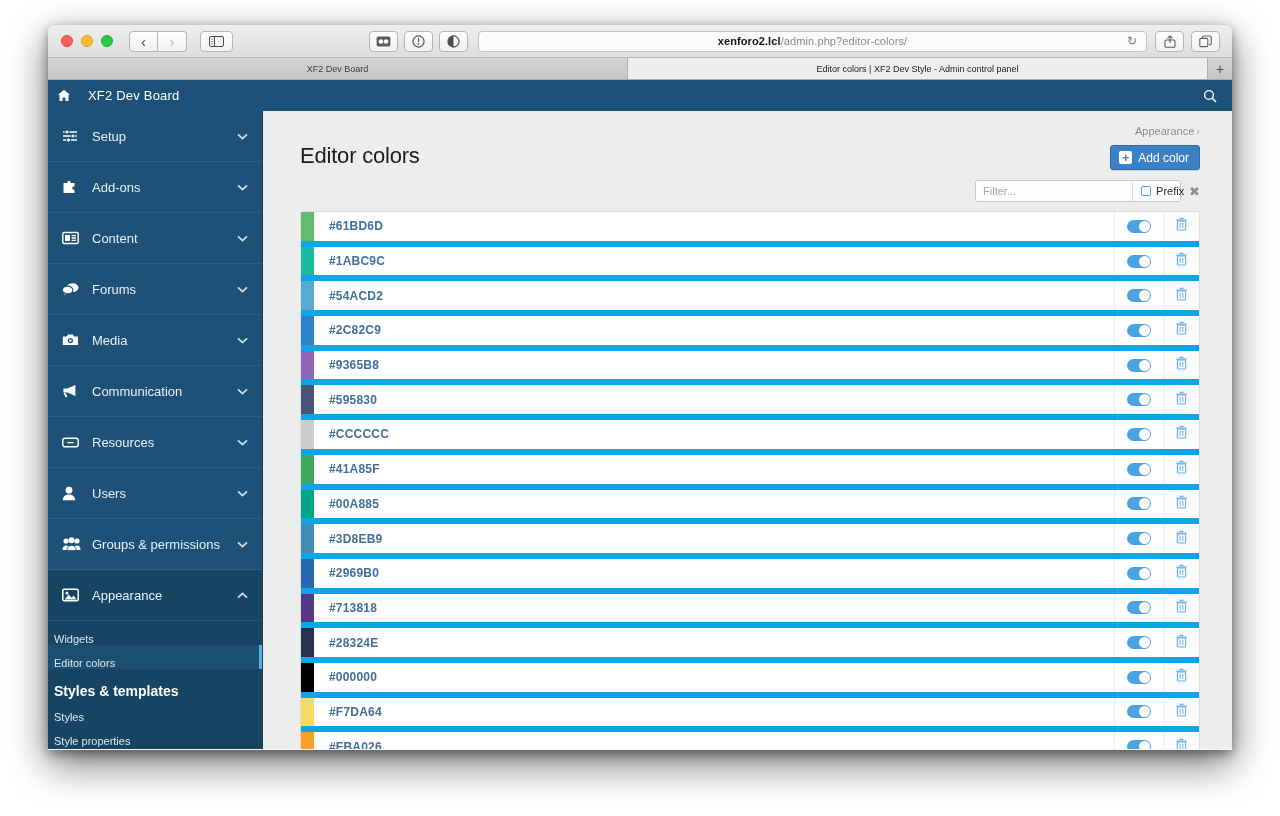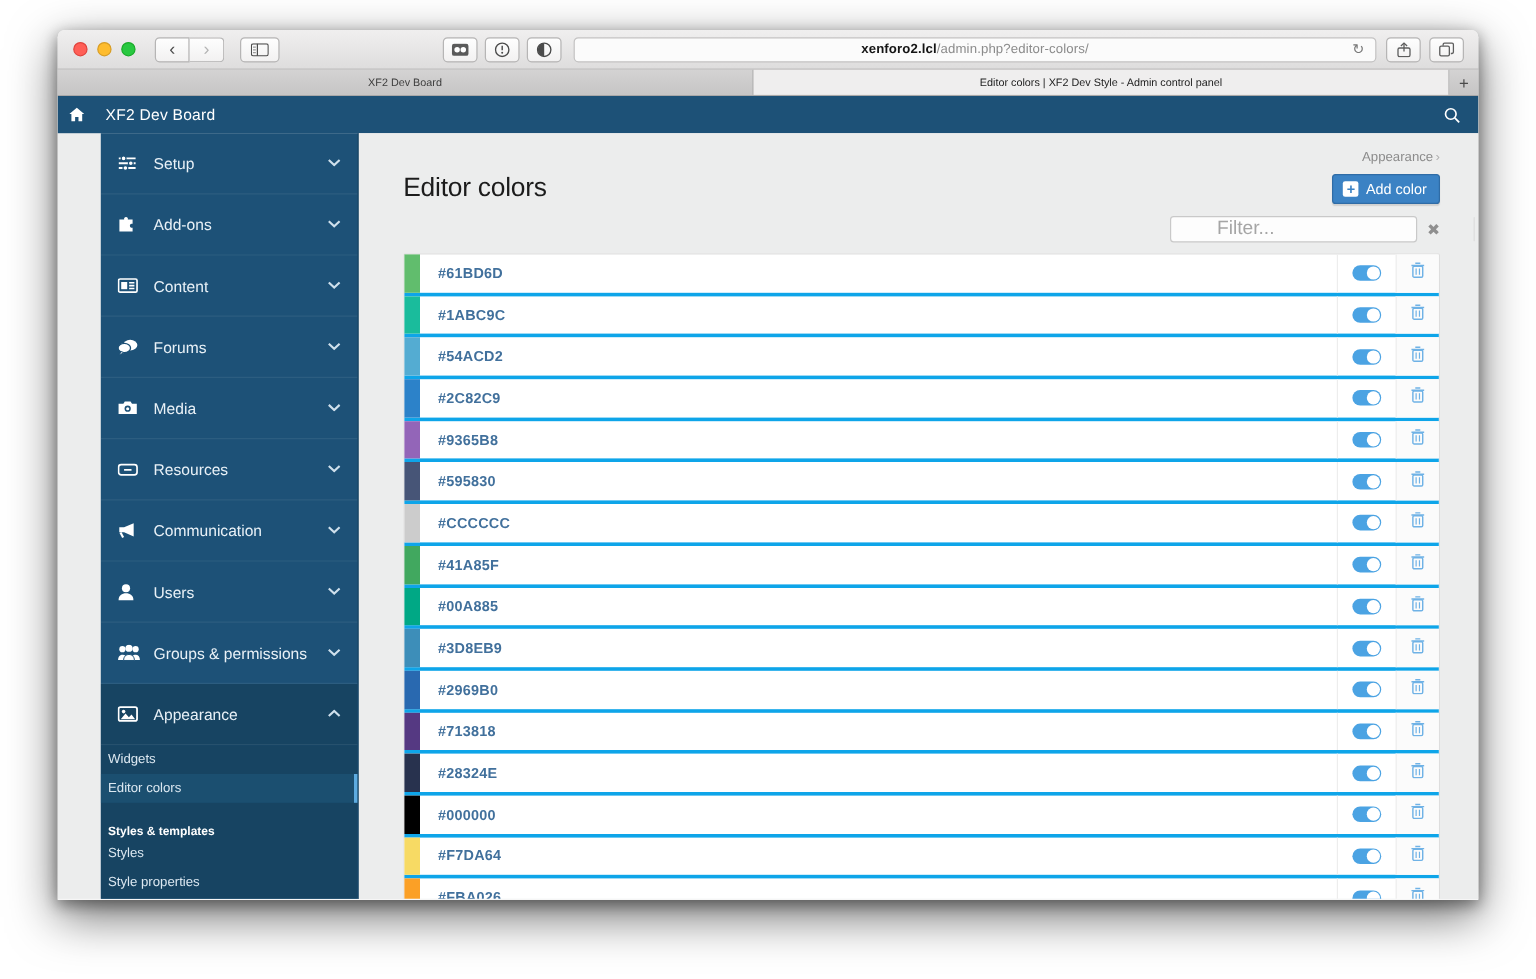--- a/index.html
+++ b/index.html
@@ -104,21 +104,21 @@
   .admin-home {
     width: 32px; display:flex; align-items:center; justify-content:center;
     font-size: 13px; color:#ffffff;
   }
   .admin-title { font-size: 13px; font-weight:400; color:#ffffff; margin-left: 8px; letter-spacing:0.2px; }
   .admin-search {
     margin-left:auto; width: 44px; height:31px;
     display:flex; align-items:center; justify-content:center;
   }
 
-  .body-row { display:flex; flex: 1 1 auto; min-height:0;padding-left:36px; }
+  .body-row { display:flex; flex: 1 1 auto; min-height:0; }
 
   
   .nav {
     width: 215px; flex: 0 0 215px;
     background:#1d5177;
     position: relative; overflow:hidden;
     border-right: 1px solid #15405e;
   }
   .nav-watermark {
     position:absolute; right:-6px; bottom:6px;
@@ -132,32 +132,32 @@
     color:#e9f1f7; font-size: 13px;
     position:relative; z-index:2;
   }
   .nav-item .ic { width: 24px; display:flex; align-items:center; color:#ffffff; }
   .nav-item .lbl { margin-left:6px; }
   .nav-item .chev { margin-left:auto; font-size:11px; color:#cfe0ec; }
   .nav-item.open { background:#174462; }
 
   .sub { background:#174462; position:relative; z-index:2; padding-bottom:2px; }
   .sub-item {
-    height: 24px; display:flex; align-items:center;
+    height: 24px; display:flex; align-items:flex-end;
     padding-left: 6px; margin-left: 0;
     color:#dce8f1; font-size: 11px;
     position:relative;
   }
   .sub-item.active { background:#1b4f70; }
   .sub-item.active::after {
     content:""; position:absolute; right:0; top:0; bottom:0; width:3px; background:#5dabe0;
   }
   .sub-head {
     height: 22px; display:flex; align-items:flex-end;
-    padding-left:6px; color:#ffffff; font-size: 10px; font-weight:700;
+    padding-left:6px; color:#ffffff; font-size: 14px; font-weight:700;
     margin-top: 8px;
   }
 
   
   .content {
     flex: 1 1 auto; min-width:0;
     background:#eceded;
     padding: 14px 32px 0 37px;
     position:relative; overflow:hidden;
   }
@@ -182,23 +182,22 @@
 
   .filter-row { display:flex; justify-content:flex-end; align-items:center; margin-top: 10px; }
   .filter-box {
     display:flex; align-items:center;
     height: 22px;
     background:#fdfdfd; border:1px solid #c9c9c9; border-radius:3px;
     width: 206px;
   }
   .filter-input {
     flex:1 1 auto; border:0; outline:0; background:transparent;
-    font-size: 16px; color:#2b2b2b; padding: 0 7px;
+    font-size: 11px; color:#2b2b2b; padding: 0 7px;
     font-family: "Liberation Sans", sans-serif;
-    margin-left: 31px;
   }
   .filter-input::placeholder { color:#a5a5a5; }
   .prefix-wrap {
     display:flex; align-items:center; gap:5px;
     border-left:1px solid #dcdcdc; height:100%;
     padding: 0 8px; font-size: 11px; color:#2b2b2b;
   }
   .cb { width:10px; height:10px; border:1px solid #5ea3d8; border-radius:2px; background:#fff; }
   .filter-clear { margin-left: 8px; color:#8f8f8f; font-size: 13px; }
 
@@ -206,21 +205,21 @@
   .list {
     margin-top: 9px;
     background:#fff;
     border:1px solid #dedede;
     border-bottom:0;
     border-radius: 2px;
   }
   .row {
     display:flex; align-items:stretch;
     height: 34.7px;
-    border-bottom: 3px solid #0ea5e9;
+    border-bottom: 6px solid #0ea5e9;
   }
   .swatch { width: 13px; flex:0 0 13px; }
   .row-label {
     flex: 1 1 auto; display:flex; align-items:center;
     padding-left: 15px;
     font-size: 12px; font-weight:700; color:#41709c;
     letter-spacing:0.2px;
   }
   .cell-toggle, .cell-del {
     display:flex; align-items:center; justify-content:center;
@@ -432,41 +431,41 @@
             <span class="lbl">Media</span>
             <span class="chev">
               <svg width="11" height="7" viewBox="0 0 11 7">
                   <polyline points="1,1.4 5.5,5.6 10,1.4" fill="none" stroke="#cfe0ec" stroke-width="1.8"></polyline>
                 </svg>
             </span>
           </div>
 
           <div class="nav-item">
             <span class="ic">
+              <svg width="17" height="14" viewBox="0 0 17 14">
+                <path d="M1.4 4.4 h4 L13.4 1 v11 L5.4 8.6 h-4 z" fill="#fff"></path>
+                <line x1="2.4" y1="8.8" x2="4.6" y2="13" stroke="#fff" stroke-width="1.8"></line>
+              </svg>
+            </span>
+            <span class="lbl">Communication</span>
+            <span class="chev">
+              <svg width="11" height="7" viewBox="0 0 11 7">
+                  <polyline points="1,1.4 5.5,5.6 10,1.4" fill="none" stroke="#cfe0ec" stroke-width="1.8"></polyline>
+                </svg>
+            </span>
+          </div>
+
+          <div class="nav-item">
+            <span class="ic">
               <svg width="17" height="13" viewBox="0 0 17 13">
                 <rect x="0.8" y="2.2" width="15.4" height="8.6" rx="2.2" fill="none" stroke="#fff" stroke-width="1.4"></rect>
                 <line x1="5.4" y1="6.6" x2="11.6" y2="6.6" stroke="#fff" stroke-width="1.4"></line>
               </svg>
             </span>
             <span class="lbl">Resources</span>
-            <span class="chev">
-              <svg width="11" height="7" viewBox="0 0 11 7">
-                  <polyline points="1,1.4 5.5,5.6 10,1.4" fill="none" stroke="#cfe0ec" stroke-width="1.8"></polyline>
-                </svg>
-            </span>
-          </div>
-
-          <div class="nav-item">
-            <span class="ic">
-              <svg width="17" height="14" viewBox="0 0 17 14">
-                <path d="M1.4 4.4 h4 L13.4 1 v11 L5.4 8.6 h-4 z" fill="#fff"></path>
-                <line x1="2.4" y1="8.8" x2="4.6" y2="13" stroke="#fff" stroke-width="1.8"></line>
-              </svg>
-            </span>
-            <span class="lbl">Communication</span>
             <span class="chev">
               <svg width="11" height="7" viewBox="0 0 11 7">
                   <polyline points="1,1.4 5.5,5.6 10,1.4" fill="none" stroke="#cfe0ec" stroke-width="1.8"></polyline>
                 </svg>
             </span>
           </div>
 
           <div class="nav-item">
             <span class="ic">
               <svg width="14" height="15" viewBox="0 0 14 15">

